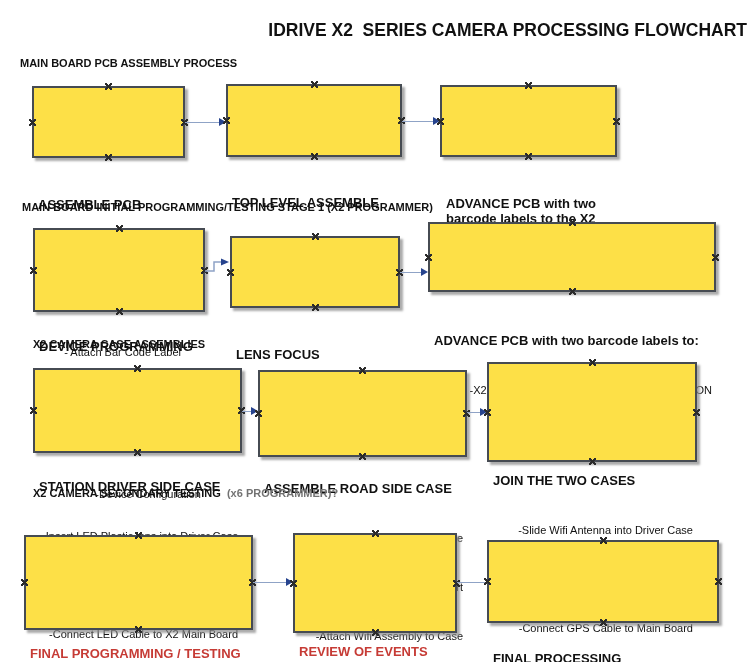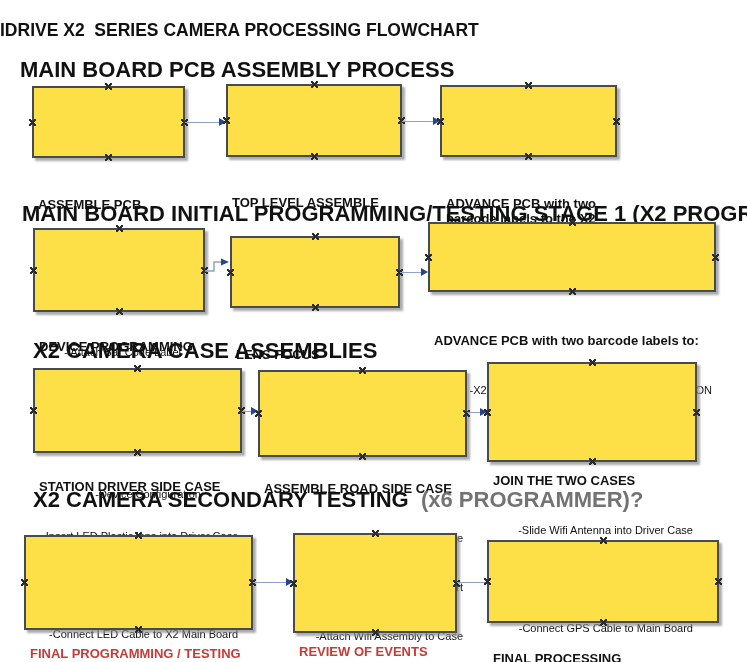--- a/index.html
+++ b/index.html
@@ -2,24 +2,24 @@
 <html><head>
 <meta charset="utf-8">
 <style>
   html,body{margin:0;padding:0;background:#ffffff;}
   .canvas{
     position:relative;width:747px;height:662px;background:#ffffff;
     font-family:"Liberation Sans","DejaVu Sans",sans-serif;color:#111;
     overflow:hidden;
   }
   .title{
-    position:absolute;top:20px;left:0;width:747px;text-align:left;
+    position:absolute;top:20px;left:0;width:747px;text-align:right;
     font-size:17.5px;font-weight:bold;white-space:pre;
   }
-  .shead{position:absolute;font-size:22px;font-weight:bold;white-space:pre;}
+  .shead{position:absolute;font-size:11px;font-weight:bold;white-space:pre;}
   .hred{color:#737373;}
   .box{
     position:absolute;box-sizing:border-box;background:#fde047;
     border:2px solid #464b52;box-shadow:2.5px 3px 2px rgba(137,137,137,.7);
     padding:1px 2px 4px 4px;white-space:pre;
   }
   .bt{font-size:13px;line-height:15px;font-weight:bold;}
   .bt.wrap{white-space:normal;}
   .it{font-size:11px;line-height:13px;text-align:right;}
   .red .bt,.red .it{color:#c63b35;}

